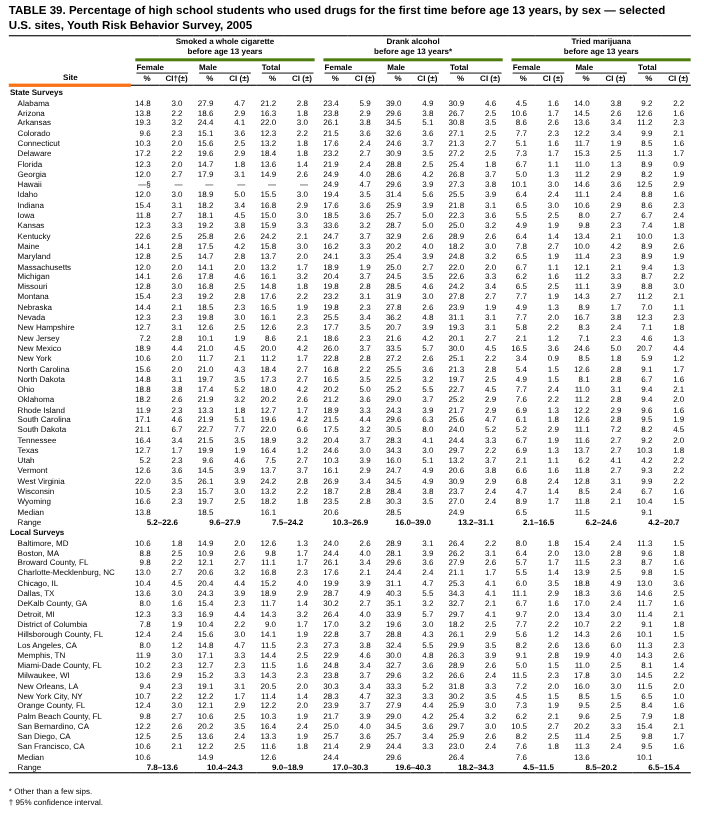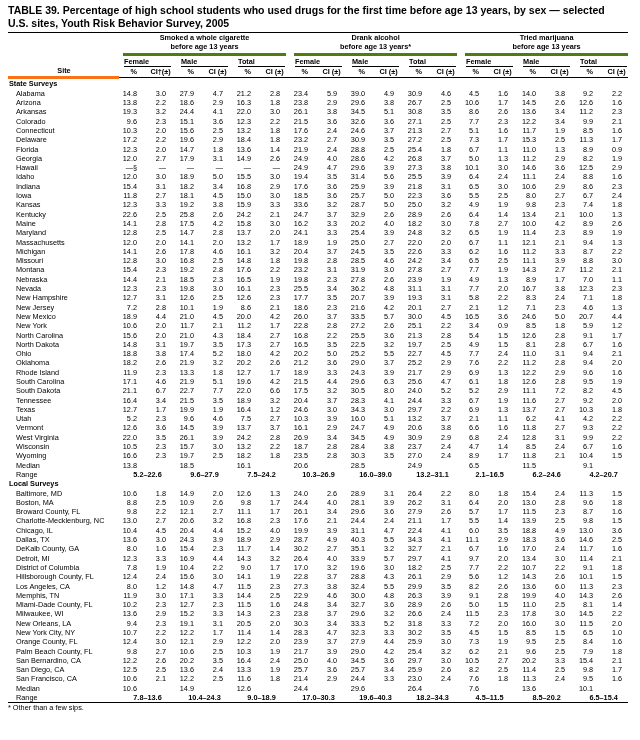--- a/index.html
+++ b/index.html
@@ -32,21 +32,21 @@
   .ci-h { text-align: center; }
 
   tbody td { font-size: 7.3px; line-height: 9.3px; }
   .section { font-weight: bold; padding-left: 1px; }
   .site { text-align: left; padding-left: 8px; }
   .val { text-align: right; padding-right: 8px; }
   .ci { text-align: right; padding-right: 10px; }
   .range-cell { text-align: center; font-weight: bold; }
   tbody tr:last-child td { border-bottom: 1px solid #000; }
 
-  .footnotes { margin-top: 0; }
+  .footnotes { margin-top: 12px; }
   .footnote { font-size: 7.3px; line-height: 9.3px; }
 </style>
 </head>
 <body>
 
 <div class="page">
   <div class="title">TABLE 39. Percentage of high school students who used drugs for the first time before age 13 years, by sex — selected U.S. sites, Youth Risk Behavior Survey, 2005</div>
   <table id="data-table">
       <colgroup>
         <col class="col-site">
@@ -1110,21 +1110,21 @@
           <td class="val">10.4</td>
           <td class="ci">4.5</td>
           <td class="val">20.4</td>
           <td class="ci">4.4</td>
           <td class="val">15.2</td>
           <td class="ci">4.0</td>
           <td class="val">19.9</td>
           <td class="ci">3.9</td>
           <td class="val">31.1</td>
           <td class="ci">4.7</td>
-          <td class="val">22.4</td>
+          <td class="val">25.3</td>
           <td class="ci">4.1</td>
           <td class="val">6.0</td>
           <td class="ci">3.5</td>
           <td class="val">18.8</td>
           <td class="ci">4.9</td>
           <td class="val">13.0</td>
           <td class="ci">3.6</td>
         </tr>
         <tr>
           <td class="site">Dallas, TX</td>
@@ -1492,14 +1492,15 @@
           <td class="range-cell" colspan="2">19.6–40.3</td>
           <td class="range-cell" colspan="2">18.2–34.3</td>
           <td class="range-cell" colspan="2">4.5–11.5</td>
           <td class="range-cell" colspan="2">8.5–20.2</td>
           <td class="range-cell" colspan="2">6.5–15.4</td>
         </tr>
       </tbody>
     </table>
   <div class="footnotes">
       <div class="footnote">* Other than a few sips.</div>
+      <div class="footnote">† 95% confidence interval.</div>
     </div>
 </div>
 
 </body></html>

